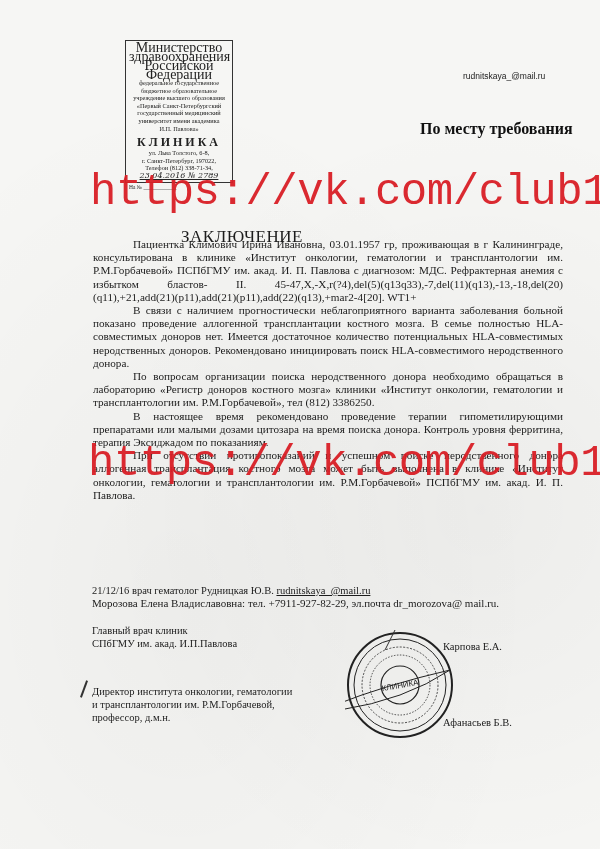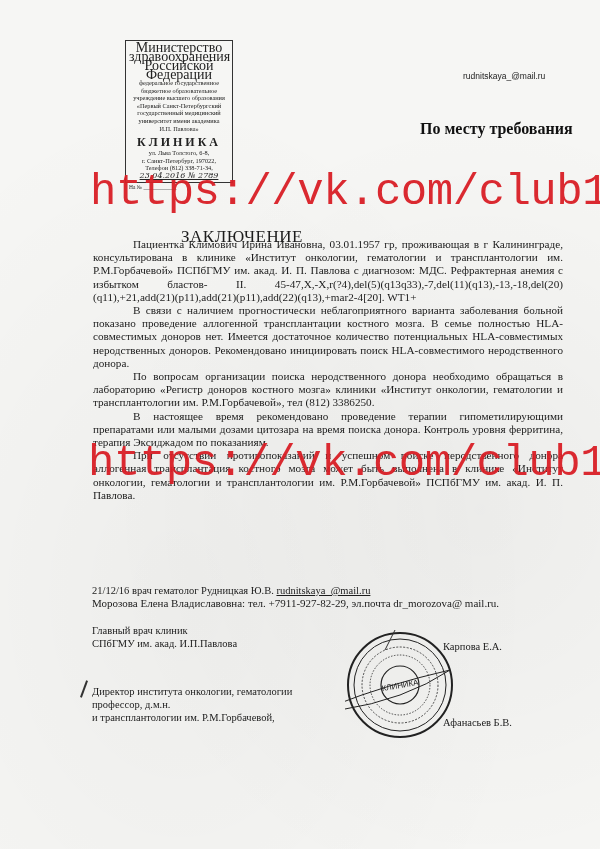--- a/index.html
+++ b/index.html
@@ -98,22 +98,22 @@
 
   <div class="sig-block chief">
     <div>Главный врач клиник</div>
     <div>СПбГМУ им. акад. И.П.Павлова</div>
   </div>
 
   <div class="signature-line"></div>
 
   <div class="sig-block director">
     <div>Директор института онкологии, гематологии</div>
+    <div>и трансплантологии им. Р.М.Горбачевой,</div>
     <div>профессор, д.м.н.</div>
-    <div>и трансплантологии им. Р.М.Горбачевой,</div>
   </div>
 
   <div class="name-right karpova">Карпова Е.А.</div>
   <div class="name-right afanasiev">Афанасьев Б.В.</div>
 
   <svg class="seal" viewBox="0 0 110 110">
     <circle cx="55" cy="55" r="52" fill="none" stroke="#222" stroke-width="2"></circle>
     <circle cx="55" cy="55" r="46" fill="none" stroke="#222" stroke-width="1"></circle>
     <circle cx="55" cy="55" r="38" fill="none" stroke="#222" stroke-width="0.8" stroke-dasharray="2 1.5"></circle>
     <circle cx="55" cy="55" r="30" fill="none" stroke="#222" stroke-width="0.8" stroke-dasharray="1.5 1.5"></circle>

